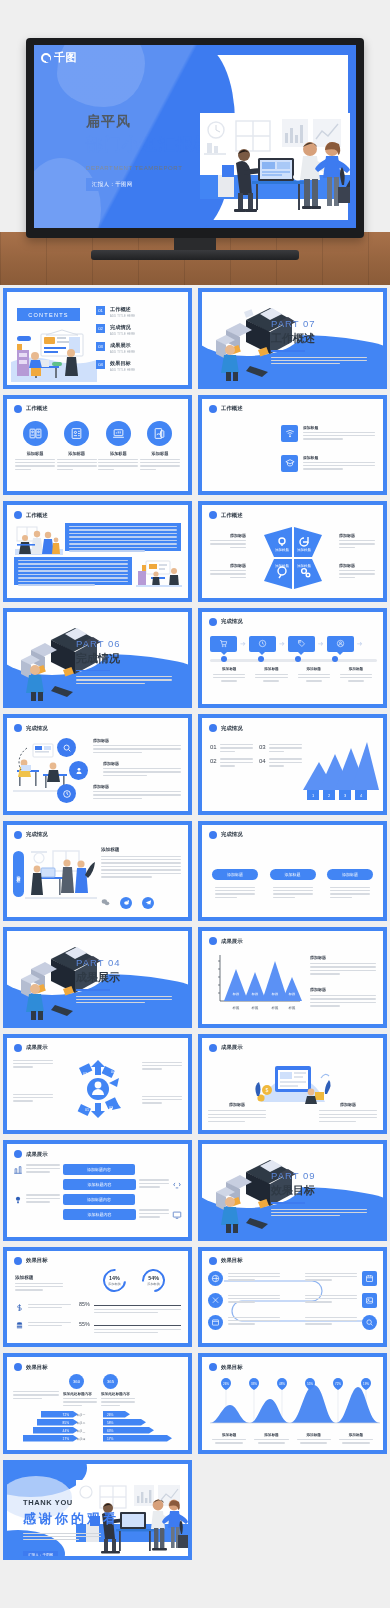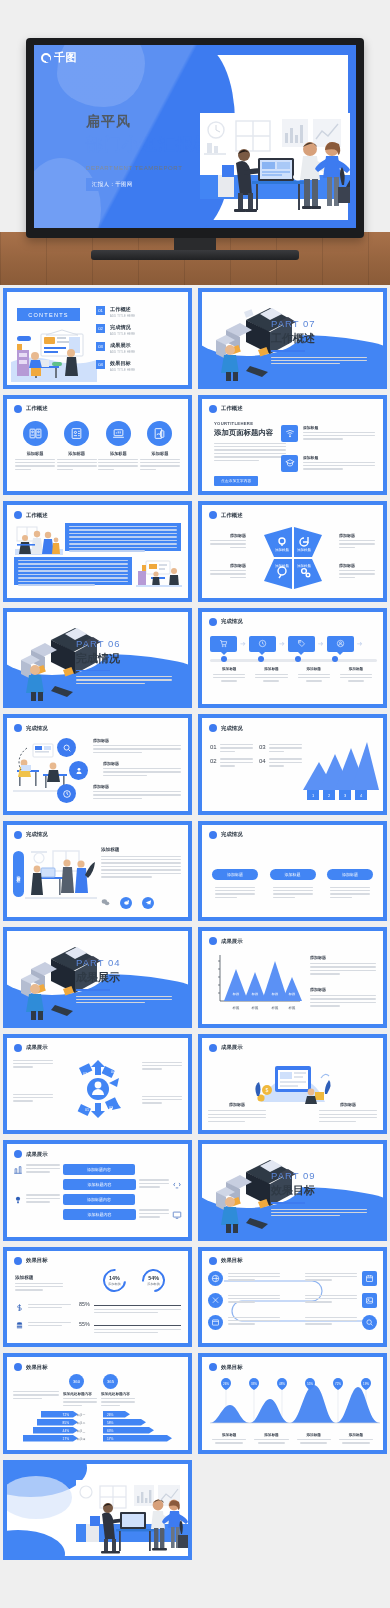--- a/index.html
+++ b/index.html
@@ -411,33 +411,20 @@
       </div>
     </div>
 
   <div class="cell">
       <div class="slide">
         <div class="page">
     <div class="hdr">
             <span class="dot"></span>
       <span class="t">工作概述</span>
           </div>
-    <div style="position:absolute;left:12px;top:22px;width:72px;">
-      <div style="font-size:4.2px;font-weight:700;color:#4a5260;letter-spacing:.3px;">YOURTITLEHERE</div>
-      <div style="font-size:7.4px;font-weight:700;color:#2f3a46;margin-top:2px;">添加页面标题内容</div>
-      <div style="margin-top:5px;">
-        <div class="mini" style="width:100%"></div>
-              <div class="mini" style="width:100%"></div>
-              <div class="mini" style="width:100%"></div>
-        <div class="mini" style="width:100%"></div>
-              <div class="mini" style="width:100%"></div>
-              <div class="mini" style="width:62%"></div>
-      </div>
-      <div style="margin-top:7px;"><span class="btn-pill">点击添加文字内容</span></div>
-    </div>
     <div style="position:absolute;right:8px;top:26px;width:94px;display:flex;gap:5px;align-items:flex-start;">
       <div class="sq">
               <svg viewBox="0 0 24 24" fill="none" stroke="#fff" stroke-width="1.8">
                 <path d="M3 9a15 15 0 0118 0"></path>
                 <path d="M6.5 13a10 10 0 0111 0"></path>
                 <path d="M10 16.5a5 5 0 014 0"></path>
                 <circle cx="12" cy="20" r="1.2" fill="#fff"></circle>
               </svg>
             </div>
       <div style="flex:1">
@@ -1551,20 +1538,30 @@
         <path d="M94 31 h9 l2 17 h-13z" fill="#3d7bf0"></path>
         <path d="M103 34 q8 4 9 8 l-2 2 q-5 -4 -8 -5z" fill="#3d7bf0"></path>
         <path d="M94 34 q-7 4 -8 8 l2 2 q5 -4 8 -5z" fill="#3d7bf0"></path>
         <rect x="95" y="47" width="3.6" height="22" fill="#6b7582"></rect>
               <rect x="100" y="47" width="3.6" height="22" fill="#6b7582"></rect>
         <rect x="93" y="68" width="7" height="2.4" rx="1" fill="#fff"></rect>
               <rect x="99" y="68" width="7" height="2.4" rx="1" fill="#fff"></rect>
         <path d="M105 54 q-3 -11 0 -14 q3 5 1 14z" fill="#2e3440"></path>
         <rect x="102" y="55" width="10" height="13" fill="#3b4250"></rect>
       </svg>
+      <div class="ty-txt">
+        <div class="ty-en">THANK YOU</div>
+        <div class="ty-cn">感谢你的观看</div>
+        <div style="margin-top:5px;width:78px;">
+                <div class="ln"></div>
+                <div class="ln"></div>
+                <div class="ln s"></div>
+              </div>
+        <div class="ty-badge">汇报人：千图网</div>
+      </div>
     </div>
   </div>
       </div>
 
   <div class="cell empty"></div>
 
 </div>
 
 </div>
 </body></html>

